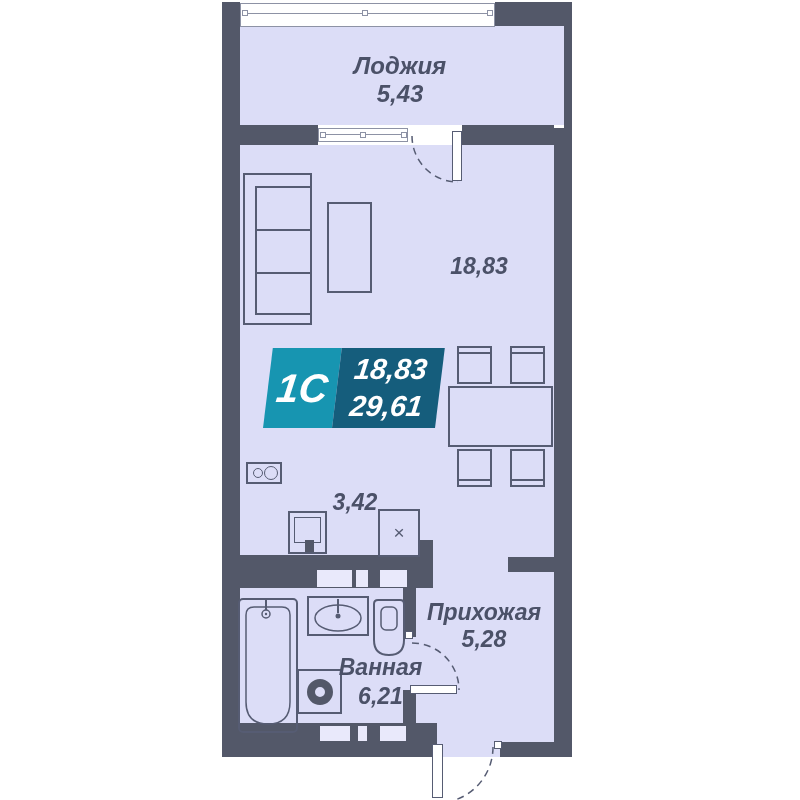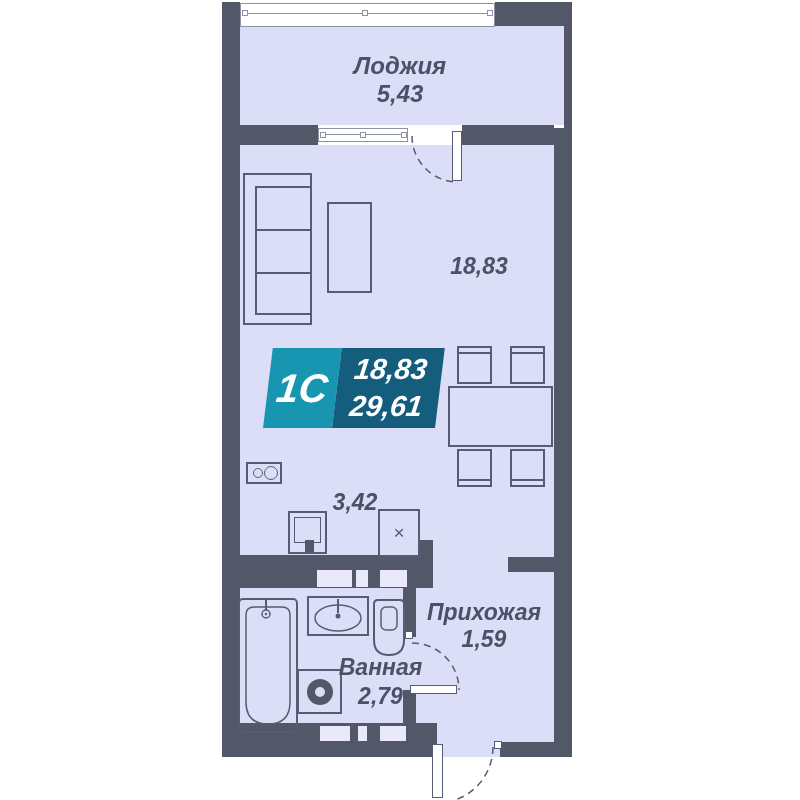--- a/index.html
+++ b/index.html
@@ -140,24 +140,24 @@
   </svg>
 
   <div class="abs lbl" style="left:320px;top:52px;width:160px;font-size:24px;">Лоджия</div>
   <div class="abs lbl" style="left:320px;top:80px;width:160px;font-size:24px;">5,43</div>
 
   <div class="abs lbl" style="left:409px;top:253px;width:140px;font-size:23px;">18,83</div>
 
   <div class="abs lbl" style="left:285px;top:489px;width:140px;font-size:23px;">3,42</div>
 
   <div class="abs lbl" style="left:333px;top:654px;width:95px;font-size:23px;">Ванная</div>
-  <div class="abs lbl" style="left:333px;top:683px;width:95px;font-size:23px;">2,79</div>
+  <div class="abs lbl" style="left:333px;top:683px;width:95px;font-size:23px;">6,21</div>
 
   <div class="abs lbl" style="left:414px;top:599px;width:140px;font-size:23px;">Прихожая</div>
-  <div class="abs lbl" style="left:414px;top:626px;width:140px;font-size:23px;">1,59</div>
+  <div class="abs lbl" style="left:414px;top:626px;width:140px;font-size:23px;">5,28</div>
 
   <div class="abs badge" style="left:263px;top:348px;width:172px;height:80px;">
     <div class="bl">1С</div>
     <div class="br">
       <div>18,83</div>
       <div>29,61</div>
     </div>
   </div>
 
 </div>

